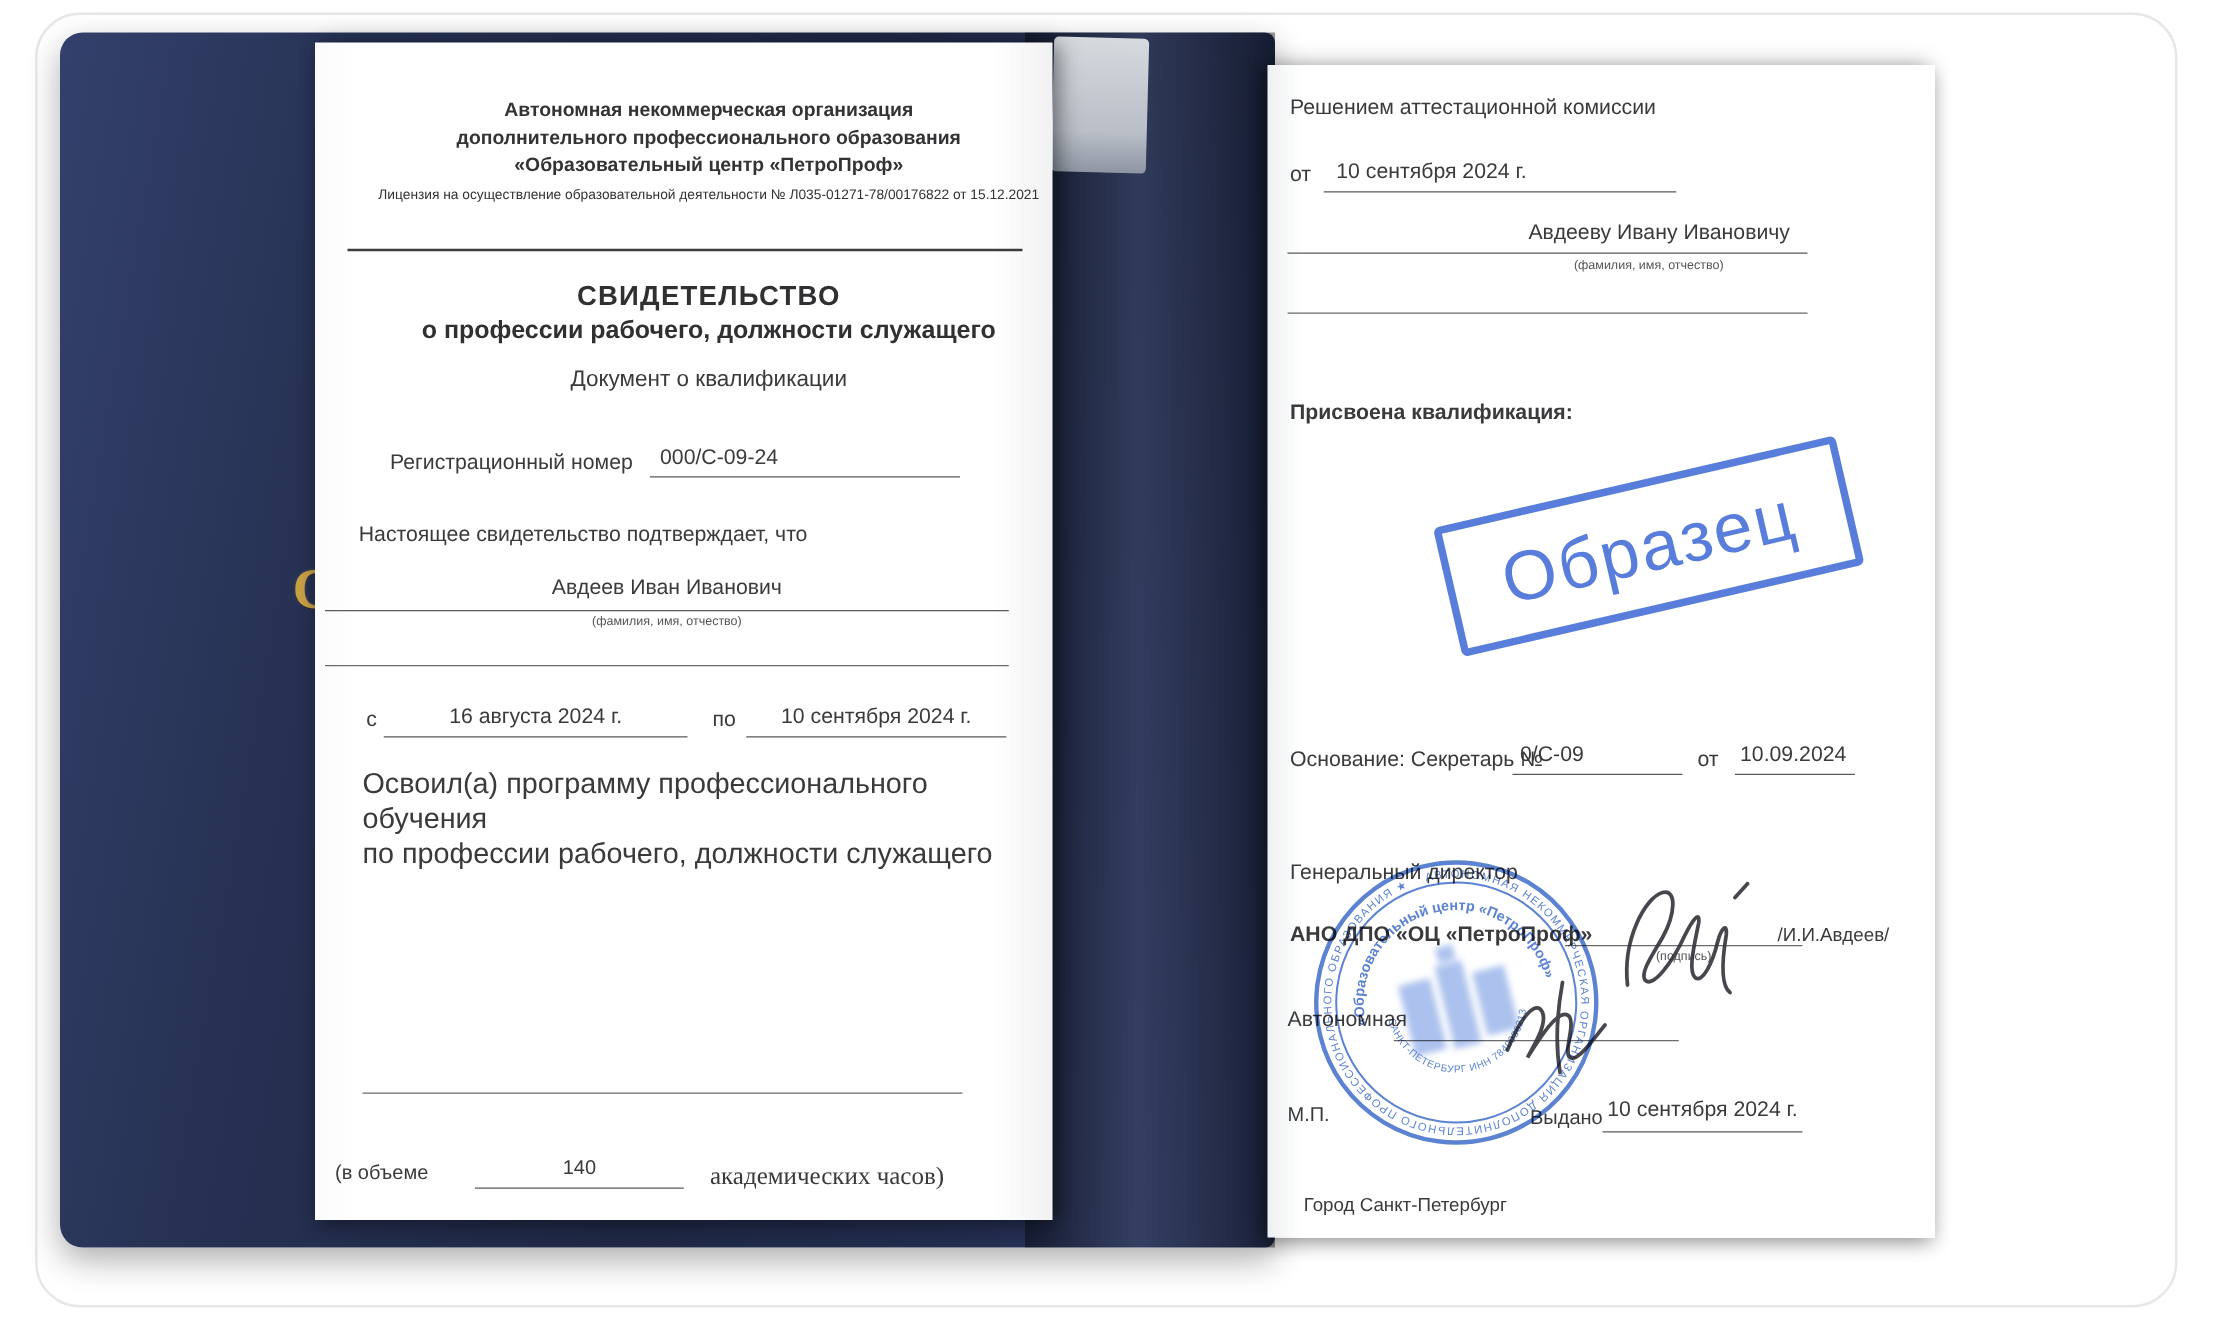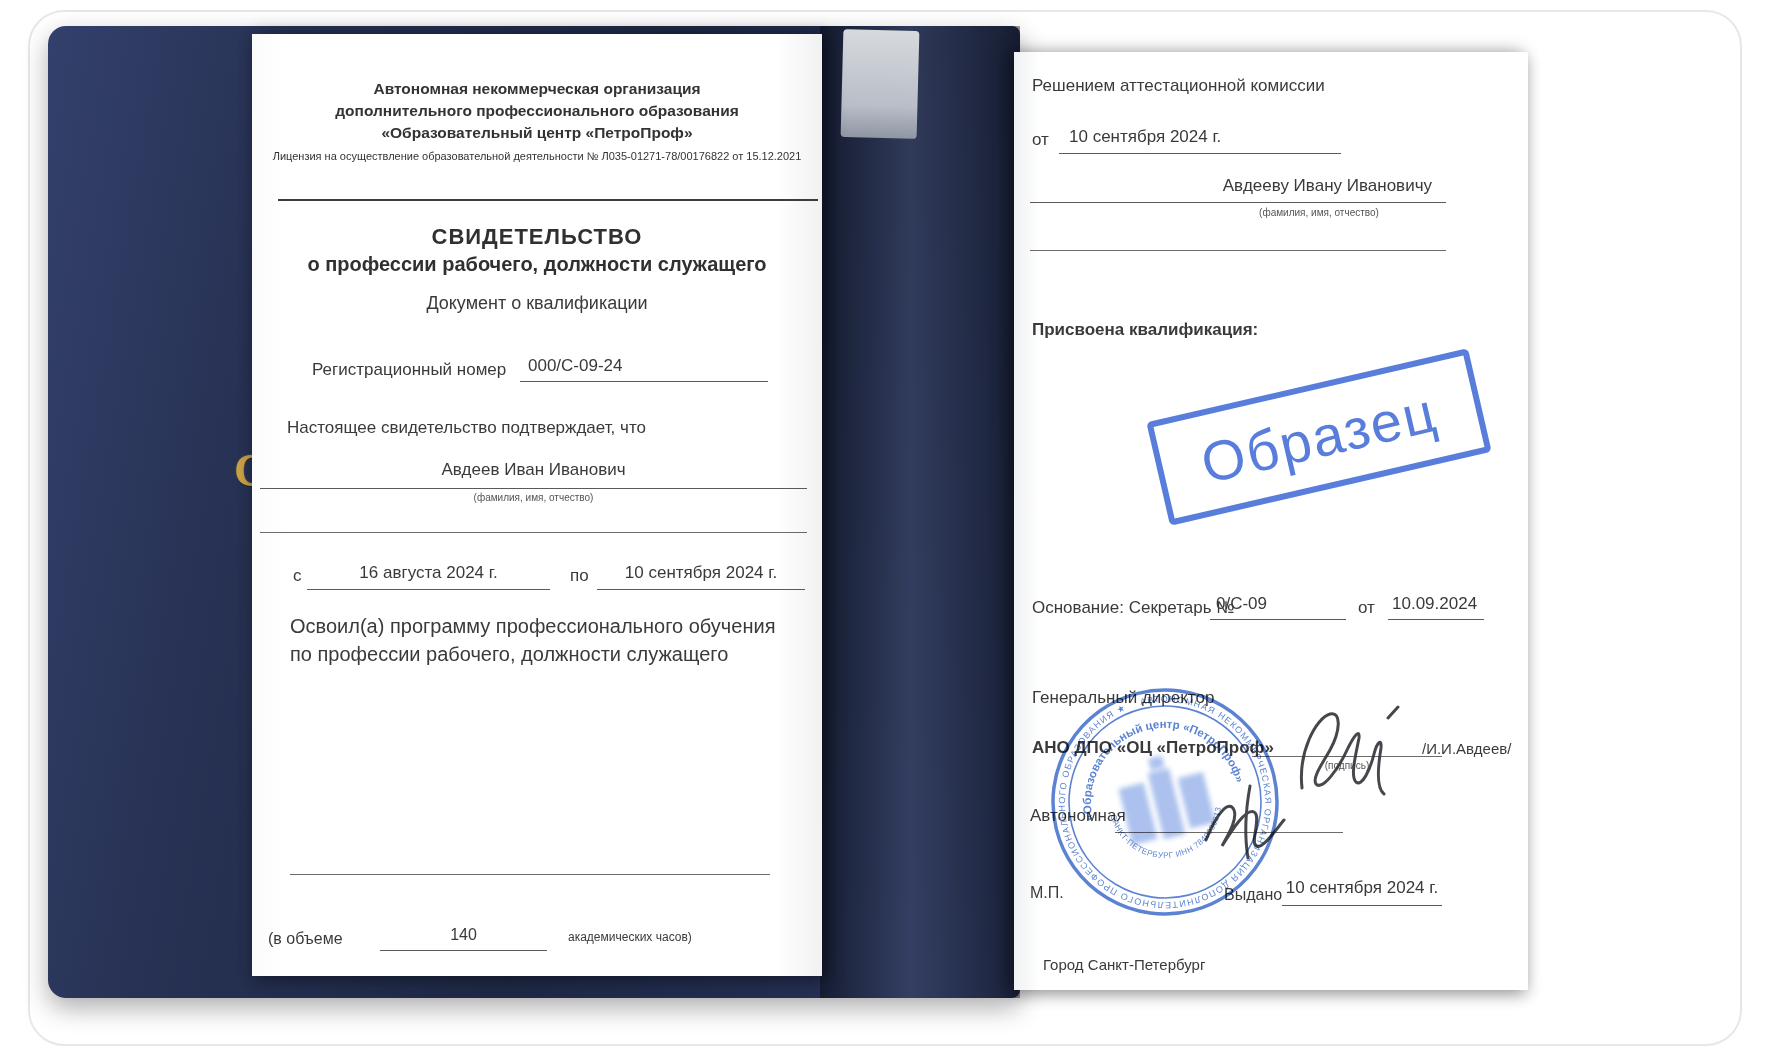--- a/index.html
+++ b/index.html
@@ -17,21 +17,21 @@
           background:linear-gradient(90deg,rgba(0,0,0,.38),rgba(255,255,255,.06) 45%,rgba(0,0,0,.42) 100%);}
   .gold-text{position:absolute;left:106px;top:418px;width:150px;overflow:hidden;white-space:nowrap;
           font-family:Liberation Serif, serif;font-weight:bold;font-size:46px;
           letter-spacing:3px;color:#c9a145;
           text-shadow:0 1px 1px rgba(0,0,0,.55),0 0 2px rgba(255,225,150,.35);text-align:right;}
   .spine-wedge{position:absolute;left:842px;top:30px;width:76px;height:108px;
           background:linear-gradient(180deg,#d6dade,#b9bec7 70%,#8f96a3);
           border-radius:4px;transform:rotate(1.5deg);}
 
   
-  .page{position:absolute;background:#fefefe;}
+  .page{position:absolute;background:#fefefe;padding-left:20px;}
   .page-left{left:252px;top:34px;width:570px;height:942px;
           box-shadow:6px 0 16px rgba(0,0,0,.35),0 6px 14px rgba(0,0,0,.2);
           background:linear-gradient(90deg,#fbfbfb 0%,#ffffff 6%,#ffffff 92%,#f1f1f2 100%);}
   .page-right{left:1014px;top:52px;width:514px;height:938px;
           box-shadow:-6px 0 16px rgba(0,0,0,.35),0 6px 14px rgba(0,0,0,.2);
           background:linear-gradient(90deg,#eef0f2 0%,#ffffff 5%,#ffffff 100%);}
 
   .abs{position:absolute;}
   .ctr{text-align:center;}
   .rule{position:absolute;border-bottom:1px solid #6b6b6b;}
@@ -97,32 +97,32 @@
 
     <div class="abs t17" style="left:41px;top:532px;">с</div>
     <div class="field t17 ctr" style="left:55px;top:529px;width:243px;height:26px;">
       <span>16 августа 2024 г.</span>
     </div>
     <div class="abs t17" style="left:318px;top:532px;">по</div>
     <div class="field t17 ctr" style="left:345px;top:529px;width:208px;height:26px;">
       <span>10 сентября 2024 г.</span>
     </div>
 
-    <div class="abs" style="left:38px;top:578px;font-size:20px;line-height:28px;width:510px;">
+    <div class="abs" style="left:38px;top:578px;font-size:23px;line-height:28px;width:510px;">
       <div>Освоил(а) программу профессионального обучения</div>
       <div>по профессии рабочего, должности служащего</div>
     </div>
 
     <div class="rule" style="left:38px;top:840px;width:480px;"></div>
 
     <div class="abs" style="left:16px;top:896px;font-size:16px;">(в объеме</div>
     <div class="field ctr" style="left:128px;top:892px;width:167px;height:24px;font-size:16px;">
       <span>140</span>
     </div>
-    <div class="abs" style="left:316px;top:896px;font-size:12px;">академических часов)</div>
+    <div class="abs" style="left:316px;top:896px;font-size:20px;font-family:Liberation Serif, serif;">академических часов)</div>
   </div>
 
   <div class="page page-right">
     <div class="abs t17" style="left:18px;top:24px;">Решением аттестационной комиссии</div>
 
     <div class="abs t17" style="left:18px;top:78px;">от</div>
     <div class="field t17" style="left:45px;top:75px;width:282px;height:27px;padding-left:10px;box-sizing:border-box;">
       <span>10 сентября 2024 г.</span>
     </div>
 

